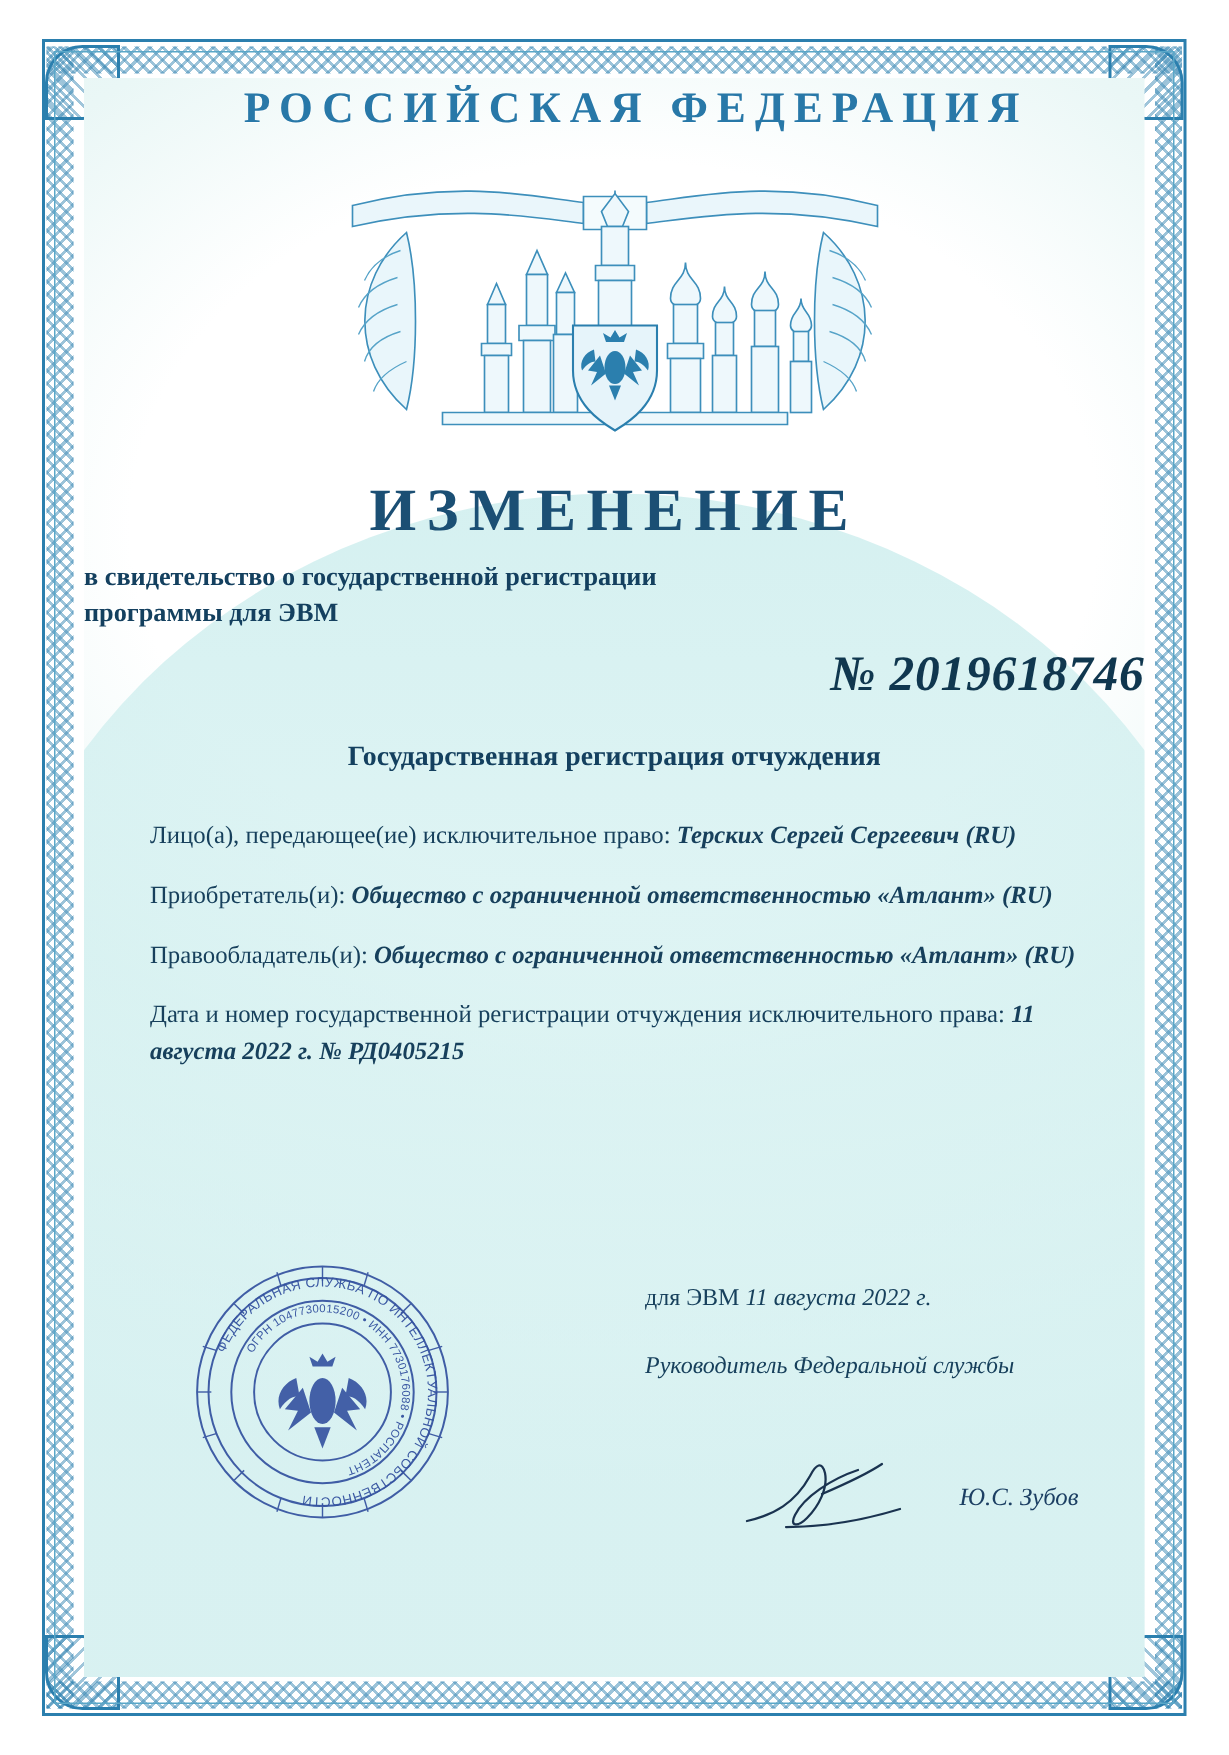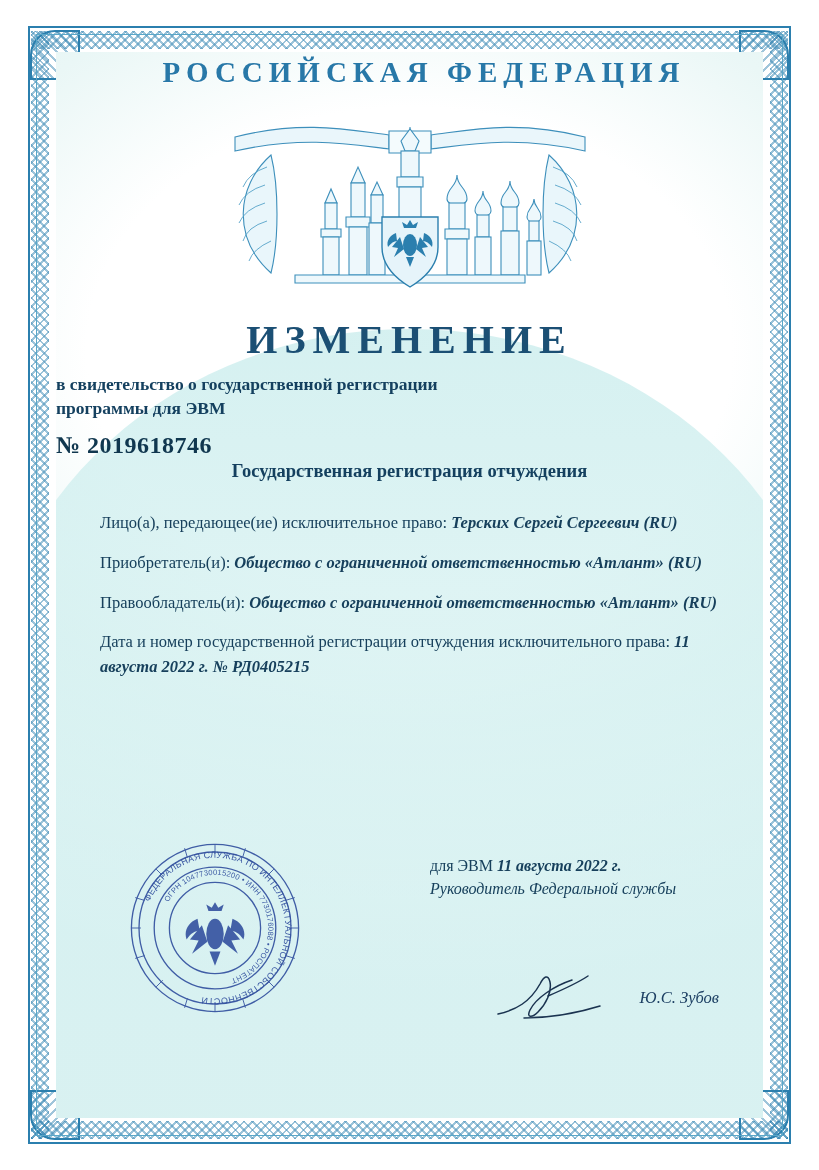--- a/index.html
+++ b/index.html
@@ -125,33 +125,35 @@
   }
   .doc-sub {
     text-align: left;
     font-size: 17.5px;
     font-weight: bold;
     line-height: 1.35;
     color: #14405f;
     margin-top: 10px;
   }
   .doc-number {
-    text-align: left;
-    font-size: 24px;
+    text-align: right;
+    font-size: 33px;
     font-weight: bold;
     color: #10374f;
     margin-top: 12px;
     letter-spacing: .5px;
+    font-style: italic;
   }
   .action-title {
     text-align: center;
     font-size: 18.5px;
     font-weight: bold;
     line-height: 1.4;
     color: #14405f;
+    margin-top: 24px;
   }
 
   
   .body {
     margin: 26px 44px 0 44px;
     font-size: 16.5px;
     line-height: 1.5;
     color: #17405c;
   }
   .row { margin-bottom: 15px; }
@@ -179,22 +181,23 @@
   }
   .footer-text {
     position: absolute;
     left: 330px;
     top: 6px;
     right: 0;
     font-size: 16px;
     color: #17405c;
     line-height: 1.45;
   }
-  .footer-text .b { font-weight: bold; font-style: italic; }
+  .footer-text .b { font-weight: normal; font-style: italic; }
   .sig-title {
+    margin-top: 22px;
     font-style: italic;
     line-height: 1.45;
     font-family: Liberation Serif, serif;
   }
   .sig-row {
     position: absolute;
     right: 8px;
     top: 140px;
     font-style: italic;
     font-size: 16.5px;

